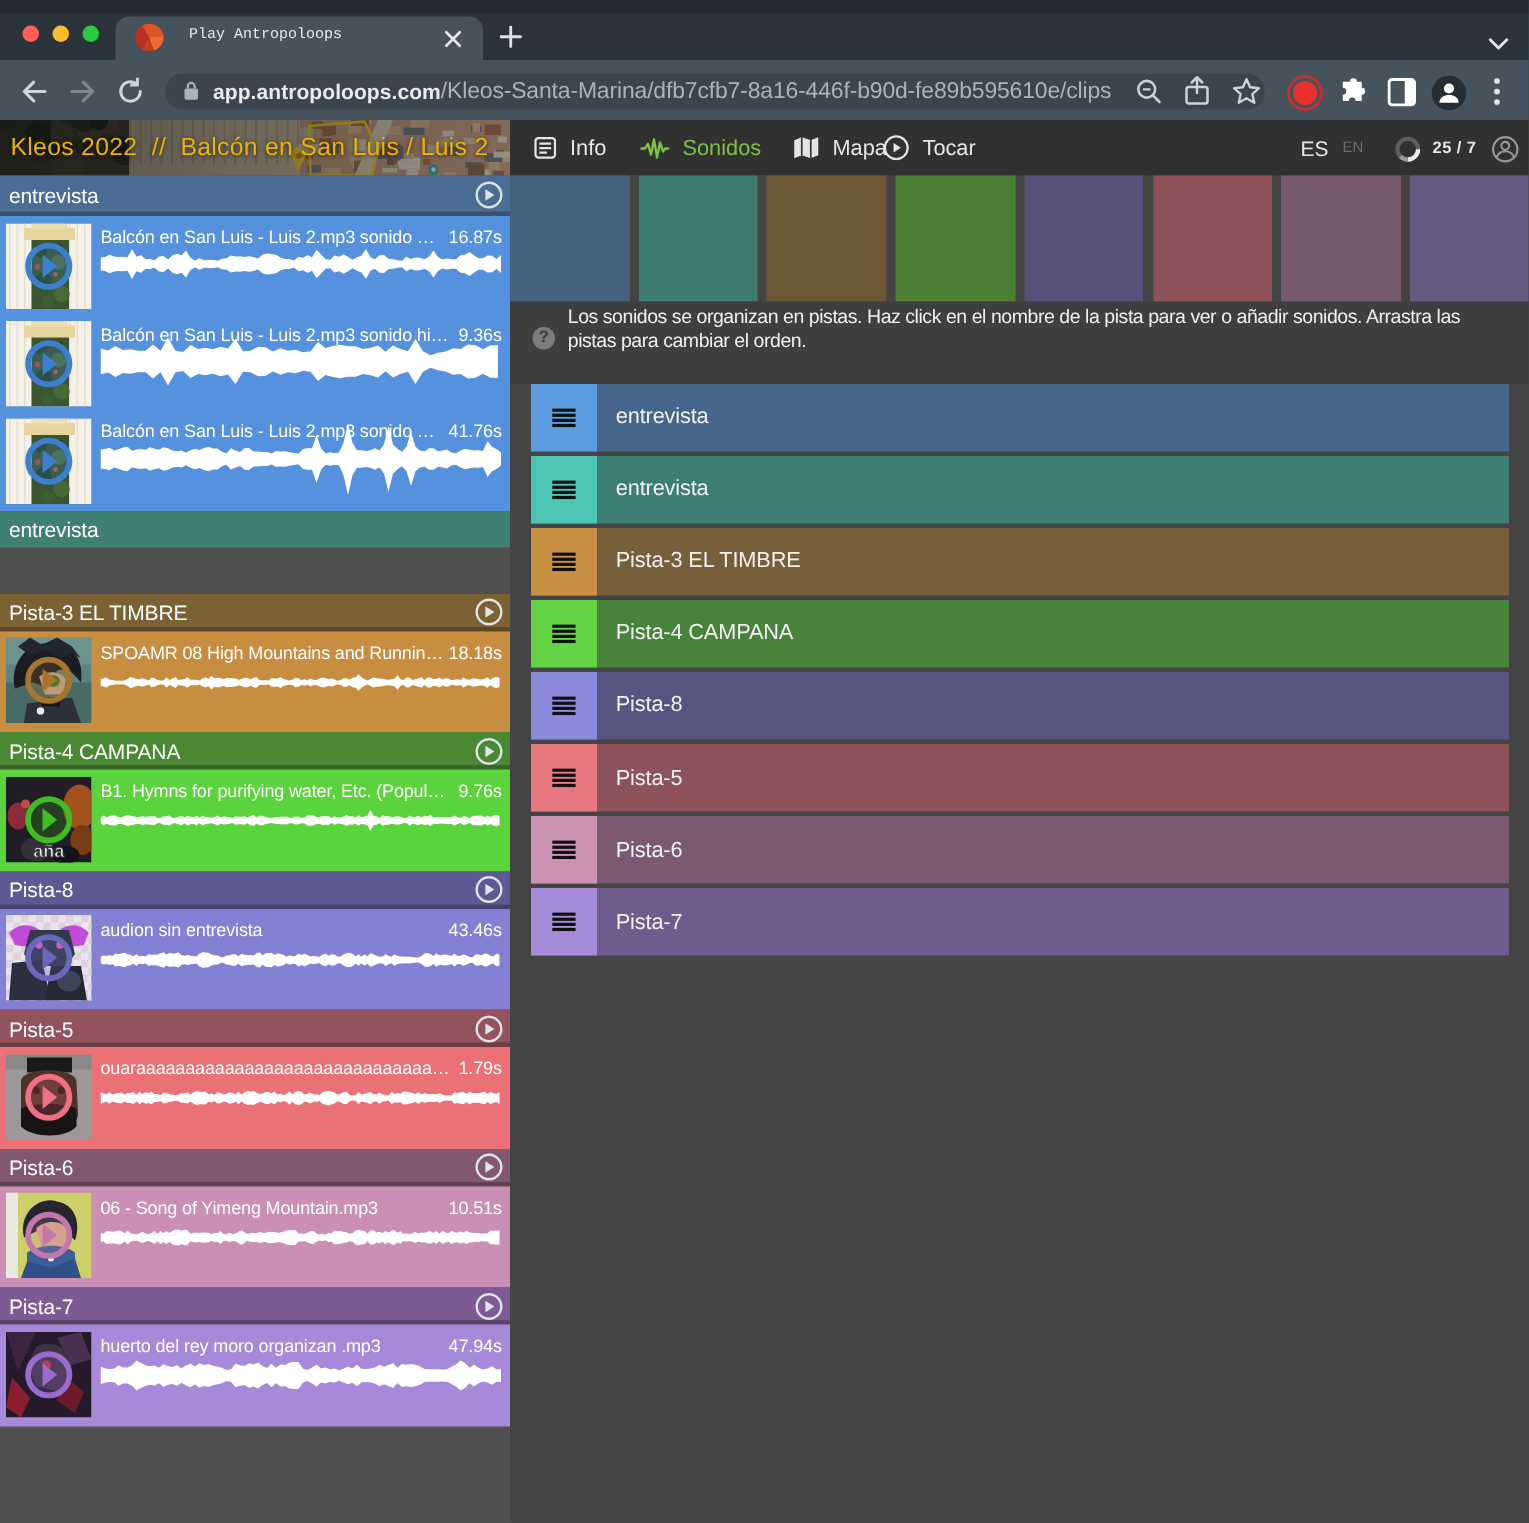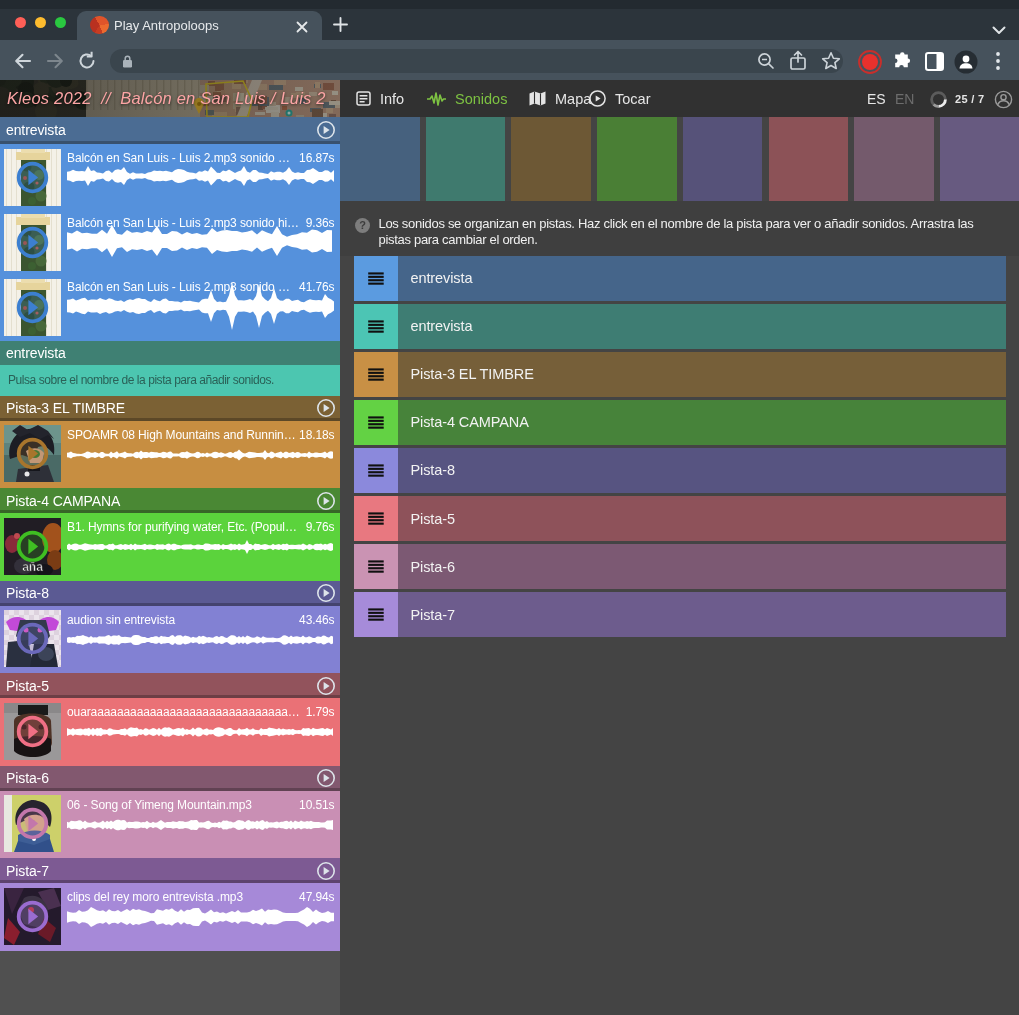--- a/index.html
+++ b/index.html
@@ -30,21 +30,21 @@
 </style></head><body>
 <div id="page">
 
 <div class="abs" id="tabstrip"></div>
 <div class="abs" style="left:0;top:0;width:1019px;height:9px;background:#232a30;"></div>
 <div class="abs" id="tab"></div>
 <div class="abs light" style="left:14.5px;background:#ff5f57"></div>
 <div class="abs light" style="left:34.5px;background:#febc2e"></div>
 <div class="abs light" style="left:54.5px;background:#2ac840"></div>
 <div class="abs" style="left:90px;top:15.5px;width:18.5px;height:18.5px;border-radius:50%;background:conic-gradient(from 210deg,#b93120 0 120deg,#e0542a 0 235deg,#ec6a2e 0 310deg,#c63d22 0)"></div>
-<div class="abs" style="left:114px;top:18px;color:#e6e9eb;font-size:13px;">Play Antropoloops</div>
+<div class="abs" style="left:126px;top:18px;color:#e6e9eb;font-size:10px;font-family:Liberation Mono, monospace;">Play Antropoloops</div>
 <div class="abs" style="left:296px;top:19px;"><svg width="12" height="12" viewBox="0 0 12 12">
         <path d="M1.5,1.5 L10.5,10.5 M10.5,1.5 L1.5,10.5" stroke="#e6e9eb" stroke-width="1.8" stroke-linecap="round"></path>
       </svg></div>
 <div class="abs" style="left:332.5px;top:17px;"><svg width="15" height="15" viewBox="0 0 15 15">
         <path d="M7.5,1 L7.5,14 M1,7.5 L14,7.5" stroke="#dfe3e6" stroke-width="1.9" stroke-linecap="round"></path>
       </svg></div>
 <div class="abs" style="left:992px;top:21px;"><svg width="14" height="9" viewBox="0 0 14 9">
         <path d="M1.5,1.5 L7,7 L12.5,1.5" fill="none" stroke="#dfe3e6" stroke-width="2" stroke-linecap="round" stroke-linejoin="round"></path>
       </svg></div>
 <div class="abs" id="toolbar"></div>
@@ -56,20 +56,24 @@
       </svg></div>
 <div class="abs" style="left:76px;top:50px;"><svg width="22" height="22" viewBox="0 0 22 22">
         <path d="M17.5,11 A6.5,6.5 0 1 1 15.2,6" fill="none" stroke="#cfd6db" stroke-width="2" stroke-linecap="round"></path>
         <path d="M15.6,1.8 L15.6,6.6 L10.8,6.6" fill="none" stroke="#cfd6db" stroke-width="2" stroke-linejoin="round"></path>
       </svg></div>
 <div class="abs" id="pill"></div>
 <div class="abs" style="left:121.5px;top:54px;"><svg width="11" height="13" viewBox="0 0 11 13">
         <rect x="1" y="5" width="9" height="7.5" rx="1.2" fill="#aab3ba"></rect>
         <path d="M3.2,5 L3.2,3.6 A2.3,2.3 0 0 1 7.8,3.6 L7.8,5" fill="none" stroke="#aab3ba" stroke-width="1.5"></path>
       </svg></div>
+<div class="abs" style="left:142px;top:48.5px;height:24px;display:flex;align-items:center;font-size:14px;color:#e8eaed;white-space:nowrap;">
+      <b style="letter-spacing:0.05px">app.antropoloops.com</b>
+      <span style="color:#aab3ba;font-size:15.3px;letter-spacing:-0.1px">/Kleos-Santa-Marina/dfb7cfb7-8a16-446f-b90d-fe89b595610e/clips</span>
+    </div>
 <div class="abs" style="left:756px;top:51px;"><svg width="20" height="20" viewBox="0 0 20 20">
         <circle cx="8.5" cy="8.5" r="5.6" fill="none" stroke="#ccd3d8" stroke-width="1.7"></circle>
         <path d="M12.8,12.8 L17,17" stroke="#ccd3d8" stroke-width="1.7" stroke-linecap="round"></path>
         <path d="M6,8.5 L11,8.5" stroke="#ccd3d8" stroke-width="1.5"></path>
       </svg></div>
 <div class="abs" style="left:789px;top:50px;"><svg width="18" height="21" viewBox="0 0 18 21">
         <rect x="2" y="8" width="14" height="11" rx="1.5" fill="none" stroke="#ccd3d8" stroke-width="1.7"></rect>
         <path d="M9,12 L9,2 M5.5,5 L9,1.5 L12.5,5" fill="none" stroke="#ccd3d8" stroke-width="1.7" stroke-linecap="round" stroke-linejoin="round"></path>
       </svg></div>
 <div class="abs" style="left:821px;top:51px;"><svg width="20" height="20" viewBox="0 0 20 20">
@@ -213,40 +217,40 @@
         <rect x="221" y="10" width="4" height="5" fill="#b08a72"></rect>
         <rect x="199" y="16" width="14" height="6" fill="#cdc5b2"></rect>
         <path d="M252,0 L262,0 L246,38 L236,38 Z" fill="#cbbfae"></path>
         <path d="M206,4 L243,1 L252,20 L248,37 L207,37 Z" fill="#e8d42a" fill-opacity="0.05" stroke="#d8c423" stroke-width="1.6"></path>
         <path d="M199,34 L195,26 A5,5 0 1 1 203,26 Z" fill="#f2c12e"></path>
         <circle cx="199" cy="24" r="2" fill="#b8860b"></circle>
         <circle cx="289" cy="33" r="3.5" fill="#2aa79a"></circle>
         <circle cx="289" cy="33" r="1.5" fill="#d0f0ea"></circle>
         <rect width="340" height="38" fill="url(#pg)"></rect>
       </svg></div>
-<div class="abs" style="left:7px;top:80px;height:37px;display:flex;align-items:center;color:#fca5a5;font-size:16.5px;letter-spacing:0.2px;font-weight:500;text-shadow:0 1px 3px rgba(0,0,0,0.6);white-space:nowrap;font-style:italic;">Kleos 2022&nbsp; //&nbsp; Balcón en San Luis / Luis 2</div>
+<div class="abs" style="left:7px;top:80px;height:37px;display:flex;align-items:center;color:#eab308;font-size:16.5px;letter-spacing:0.2px;font-weight:500;text-shadow:0 1px 3px rgba(0,0,0,0.6);white-space:nowrap;">Kleos 2022&nbsp; //&nbsp; Balcón en San Luis / Luis 2</div>
 <div class="abs nav" style="left:356px;"><svg width="15" height="15" viewBox="0 0 15 15">
         <rect x="1" y="1" width="13" height="13" rx="2" fill="none" stroke="#e4e4e4" stroke-width="1.5"></rect>
         <rect x="3.6" y="4" width="7.8" height="1.5" fill="#e4e4e4"></rect>
         <rect x="3.6" y="7" width="7.8" height="1.5" fill="#e4e4e4"></rect>
         <rect x="3.6" y="10" width="5" height="1.5" fill="#e4e4e4"></rect>
       </svg>Info</div>
 <div class="abs nav" style="left:427px;color:#7dc242;"><svg width="19" height="16" viewBox="0 0 19 16">
         <path d="M0,8 L3,8 L5,5 L7,12 L9,2 L11,14 L13,4 L15,10 L16.5,8 L19,8" fill="none" stroke="#7dc242" stroke-width="1.6" stroke-linejoin="round" stroke-linecap="round"></path>
       </svg>Sonidos</div>
 <div class="abs nav" style="left:529px;"><svg width="17" height="15" viewBox="0 0 17 15">
         <path d="M0.5,2.5 L5.5,0.5 L11.5,2.5 L16.5,0.5 L16.5,12.5 L11.5,14.5 L5.5,12.5 L0.5,14.5 Z" fill="#e4e4e4"></path>
         <path d="M5.5,0.5 L5.5,12.5 M11.5,2.5 L11.5,14.5" stroke="#2d2d2d" stroke-width="1.1"></path>
       </svg>Mapa</div>
 <div class="abs nav" style="left:589px;"><svg width="17" height="17" viewBox="0 0 17 17">
         <circle cx="8.5" cy="8.5" r="7.6" fill="none" stroke="#e4e4e4" stroke-width="1.5"></circle>
         <path d="M6.7,5.4 L11.6,8.5 L6.7,11.6 Z" fill="#e4e4e4"></path>
       </svg>Tocar</div>
 <div class="abs nav" style="left:867px;font-size:14px;">ES</div>
-<div class="abs nav" style="left:895px;font-size:14px;color:#6d6d6d;">EN</div>
+<div class="abs nav" style="left:895px;font-size:10px;color:#6d6d6d;">EN</div>
 <div class="abs" style="left:928.5px;top:90px;"><svg width="19" height="19" viewBox="0 0 19 19">
         <circle cx="9.5" cy="9.5" r="6.9" fill="none" stroke="#5c5c5c" stroke-width="2.8"></circle>
         <path d="M16.4,9.5 A6.9,6.9 0 0 1 9.5,16.4" fill="none" stroke="#ececec" stroke-width="2.8"></path>
         <path d="M9.5,16.4 A6.9,6.9 0 0 1 4.6,14.4" fill="none" stroke="#9a9a9a" stroke-width="2.8"></path>
       </svg></div>
 <div class="abs nav" style="left:955px;font-size:11px;font-weight:bold;letter-spacing:0.3px;">25 / 7</div>
 <div class="abs" style="left:994px;top:89.5px;"><svg width="19" height="19" viewBox="0 0 19 19">
         <circle cx="9.5" cy="9.5" r="8.1" fill="none" stroke="#9a9a9a" stroke-width="1.4"></circle>
         <circle cx="9.5" cy="7.2" r="2.6" fill="none" stroke="#9a9a9a" stroke-width="1.4"></circle>
         <path d="M3.8,14.6 C5,11.9 7,10.8 9.5,10.8 C12,10.8 14,11.9 15.2,14.6" fill="none" stroke="#9a9a9a" stroke-width="1.4"></path>
@@ -355,21 +359,20 @@
         <path d="M24.375,20.75 L34.125,28.5 L24.375,36.25 Z" fill="#3c7fd0"></path>
       </svg></div>
 <div class="abs ct" style="top:280.4px;">
       <span class="n">Balcón en San Luis - Luis 2.mp3 sonido hidrofonia</span>
       <span>41.76s</span>
     </div>
 <div class="abs wf" style="top:277.8px;"><svg width="267" height="56" viewBox="0 0 267 56">
         <polygon points="0,21.7 3,21.4 6,20.5 9,22.4 12,21.5 15,20.3 18,19.8 21,22.5 24,21.6 27,21.4 30,21.8 33,20.1 36,21.2 39,21.9 42,20.2 45,20.9 48,22.4 51,22.9 54,22.3 57,23.9 60,22.2 63,21.2 66,22.0 69,20.6 72,19.9 75,21.0 78,21.0 81,23.1 84,24.1 87,20.9 90,22.4 93,23.3 96,20.9 99,20.6 102,23.0 105,23.0 108,23.4 111,23.4 114,24.4 117,22.7 120,23.0 123,22.8 126,23.5 129,24.0 132,24.5 135,21.4 138,20.8 141,20.8 144,12.0 147,20.8 150,24.1 153,23.5 156,24.2 159,23.7 162,17.2 165,4.0 168,17.2 171,22.2 174,22.2 177,22.6 180,22.1 183,20.9 186,22.4 189,18.1 192,6.0 195,18.1 198,21.2 201,23.2 204,19.9 207,10.0 210,19.9 213,22.4 216,22.8 219,20.8 222,20.8 225,22.9 228,22.3 231,21.7 234,23.7 237,24.2 240,22.4 243,21.2 246,21.9 249,22.3 252,22.1 255,22.6 258,16.0 261,19.8 264,21.3 267,23.6 267,32.4 264,34.7 261,36.2 258,40.0 255,33.4 252,33.9 249,33.7 246,34.1 243,34.8 240,33.6 237,31.8 234,32.3 231,34.3 228,33.7 225,33.1 222,35.2 219,35.2 216,33.2 213,33.6 210,36.1 207,46.0 204,36.1 201,32.8 198,34.8 195,37.9 192,50.0 189,37.9 186,33.6 183,35.1 180,33.9 177,33.4 174,33.8 171,33.8 168,38.8 165,52.0 162,38.8 159,32.3 156,31.8 153,32.5 150,31.9 147,35.2 144,44.0 141,35.2 138,35.2 135,34.6 132,31.5 129,32.0 126,32.5 123,33.2 120,33.0 117,33.3 114,31.6 111,32.6 108,32.6 105,33.0 102,33.0 99,35.4 96,35.1 93,32.7 90,33.6 87,35.1 84,31.9 81,32.9 78,35.0 75,35.0 72,36.1 69,35.4 66,34.0 63,34.8 60,33.8 57,32.1 54,33.7 51,33.1 48,33.6 45,35.1 42,35.8 39,34.1 36,34.8 33,35.9 30,34.2 27,34.6 24,34.4 21,33.5 18,36.2 15,35.7 12,34.5 9,33.6 6,35.5 3,34.6 0,34.3" fill="#fff"></polygon>
       </svg></div>
 <div class="abs thdr" style="top:340.5px;height:24px;background:#3f8073;">entrevista</div>
-<div class="abs" style="left:0;top:364.5px;width:340px;height:31px;background:#4cc6b0;color:#2a6157;font-size:12px;letter-spacing:-0.45px;display:flex;align-items:center;padding-left:8px;">Pulsa sobre el nombre de la pista para añadir sonidos.</div>
 <div class="abs thdr" style="top:395.5px;height:25px;background:#7b6134;box-shadow:inset 0 -3px 0 rgba(0,0,0,0.25);">Pista-3 EL TIMBRE<span class="pl">
         <svg width="20" height="20" viewBox="0 0 20 20">
           <circle cx="10" cy="10" r="8.2" fill="none" stroke="#dde4ea" stroke-width="1.6"></circle>
           <path d="M7.6,6.1 L13.6,10 L7.6,13.9 Z" fill="#dde4ea"></path>
         </svg>
       </span></div>
 <div class="abs" style="left:0;top:420.5px;width:340px;height:67.5px;background:#c78e41;"></div>
     <div class="abs" style="left:3.5px;top:425.0px;"><svg width="57" height="57" viewBox="0 0 57 57">
         <rect width="57" height="57" fill="#5d837e"></rect>
         <rect x="0" y="0" width="57" height="18" fill="#6d948c"></rect>
@@ -579,38 +582,38 @@
         <path d="M0,0 L20,0 L8,26 Z" fill="#3a2440"></path>
         <path d="M34,4 L50,0 L57,18 L44,22 Z" fill="#4a3050"></path>
         <path d="M20,10 C30,4 42,10 44,22 L36,40 L20,36 L14,22 Z" fill="#3c3344"></path>
         <path d="M4,30 L16,44 L10,57 L0,50 Z" fill="#8a1e2e"></path>
         <path d="M40,30 L52,40 L46,54 L34,46 Z" fill="#6a1a28"></path>
         <circle cx="27" cy="22" r="3" fill="#c03038"></circle>
         <circle cx="28.5" cy="28.5" r="13.8" fill="#9a6cd0" fill-opacity="0.22" stroke="#9a6cd0" stroke-width="3.8"></circle>
         <path d="M24.375,20.75 L34.125,28.5 L24.375,36.25 Z" fill="#9a6cd0"></path>
       </svg></div>
     <div class="abs ct" style="top:890.0px;">
-      <span class="n">clips del rey moro entrevista .mp3</span>
+      <span class="n">huerto del rey moro organizan .mp3</span>
       <span>47.94s</span>
     </div>
     <div class="abs wf" style="top:889.0px;"><svg width="267" height="56" viewBox="0 0 267 56">
         <polygon points="0,22.2 3,23.2 6,23.7 9,23.5 12,21.1 15,22.7 18,22.6 21,21.2 24,18.0 27,19.6 30,21.2 33,21.9 36,21.3 39,22.9 42,20.3 45,21.9 48,22.3 51,21.1 54,23.1 57,21.4 60,20.1 63,22.0 66,19.8 69,21.0 72,20.3 75,21.5 78,22.1 81,22.9 84,24.3 87,23.9 90,20.2 93,21.1 96,21.7 99,19.9 102,20.7 105,19.3 108,21.7 111,23.0 114,20.2 117,22.8 120,20.7 123,21.0 126,19.3 129,19.0 132,19.0 135,23.4 138,24.4 141,22.7 144,20.6 147,23.3 150,22.6 153,23.9 156,23.3 159,24.5 162,23.3 165,22.1 168,23.2 171,20.9 174,23.5 177,23.6 180,23.4 183,22.7 186,20.8 189,22.1 192,21.0 195,19.6 198,22.8 201,20.4 204,20.9 207,20.4 210,20.8 213,21.9 216,23.6 219,23.9 222,23.9 225,23.9 228,24.0 231,23.8 234,22.1 237,20.6 240,18.0 243,19.7 246,22.9 249,20.6 252,22.8 255,24.0 258,23.4 261,21.9 264,23.8 267,23.7 267,32.3 264,32.2 261,34.1 258,32.6 255,32.0 252,33.2 249,35.4 246,33.1 243,36.3 240,38.0 237,35.4 234,33.9 231,32.2 228,32.0 225,32.1 222,32.1 219,32.1 216,32.4 213,34.1 210,35.2 207,35.6 204,35.1 201,35.6 198,33.2 195,36.4 192,35.0 189,33.9 186,35.2 183,33.3 180,32.6 177,32.4 174,32.5 171,35.1 168,32.8 165,33.9 162,32.7 159,31.5 156,32.7 153,32.1 150,33.4 147,32.7 144,35.4 141,33.3 138,31.6 135,32.6 132,37.0 129,37.0 126,36.7 123,35.0 120,35.3 117,33.2 114,35.8 111,33.0 108,34.3 105,36.7 102,35.3 99,36.1 96,34.3 93,34.9 90,35.8 87,32.1 84,31.7 81,33.1 78,33.9 75,34.5 72,35.7 69,35.0 66,36.2 63,34.0 60,35.9 57,34.6 54,32.9 51,34.9 48,33.7 45,34.1 42,35.7 39,33.1 36,34.7 33,34.1 30,34.8 27,36.4 24,38.0 21,34.8 18,33.4 15,33.3 12,34.9 9,32.5 6,32.3 3,32.8 0,33.8" fill="#fff"></polygon>
       </svg></div>
 <div class="abs" id="main"></div>
 <div class="abs tile" style="left:340.0px;top:116.5px;width:79.5px;background:#46617e;"></div>
 <div class="abs tile" style="left:425.7px;top:116.5px;width:79.5px;background:#3f7a6e;"></div>
 <div class="abs tile" style="left:511.4px;top:116.5px;width:79.5px;background:#6d5835;"></div>
 <div class="abs tile" style="left:597.1px;top:116.5px;width:79.5px;background:#4a7f35;"></div>
 <div class="abs tile" style="left:682.8px;top:116.5px;width:79.5px;background:#565279;"></div>
 <div class="abs tile" style="left:768.5px;top:116.5px;width:79.5px;background:#8c5257;"></div>
 <div class="abs tile" style="left:854.2px;top:116.5px;width:79.5px;background:#745a6c;"></div>
 <div class="abs tile" style="left:939.9px;top:116.5px;width:79.1px;background:#675a80;"></div>
 <div class="abs" style="left:340px;top:200.5px;width:679px;height:55px;background:#3f3f3f;"></div>
 <div class="abs" style="left:355px;top:218px;width:15px;height:15px;border-radius:50%;background:#7d7d7d;color:#3c3c3c;font-size:11px;font-weight:bold;text-align:center;line-height:15px;">?</div>
-<div class="abs" style="left:378.5px;top:216px;width:612px;color:#f0f0f0;font-size:13px;letter-spacing:-0.3px;line-height:15.5px;">Los sonidos se organizan en pistas. Haz click en el nombre de la pista para ver o añadir sonidos. Arrastra las pistas para cambiar el orden.</div>
+<div class="abs" style="left:378.5px;top:203px;width:612px;color:#f0f0f0;font-size:13px;letter-spacing:-0.3px;line-height:15.5px;">Los sonidos se organizan en pistas. Haz click en el nombre de la pista para ver o añadir sonidos. Arrastra las pistas para cambiar el orden.</div>
 <div class="abs row" style="left:353.5px;top:255.5px;background:#45658a;">
       <div class="grip" style="background:#5b9be0;">
         <svg width="16" height="13" viewBox="0 0 16 13">
           <rect x="0.2" y="0.4" width="15.5" height="2.1" fill="#101010"></rect>
           <rect x="0.2" y="3.8" width="15.5" height="2.1" fill="#101010"></rect>
           <rect x="0.2" y="7.2" width="15.5" height="2.1" fill="#101010"></rect>
           <rect x="0.2" y="10.6" width="15.5" height="2.1" fill="#101010"></rect>
         </svg>
       </div>
       <span class="nm">entrevista</span>

